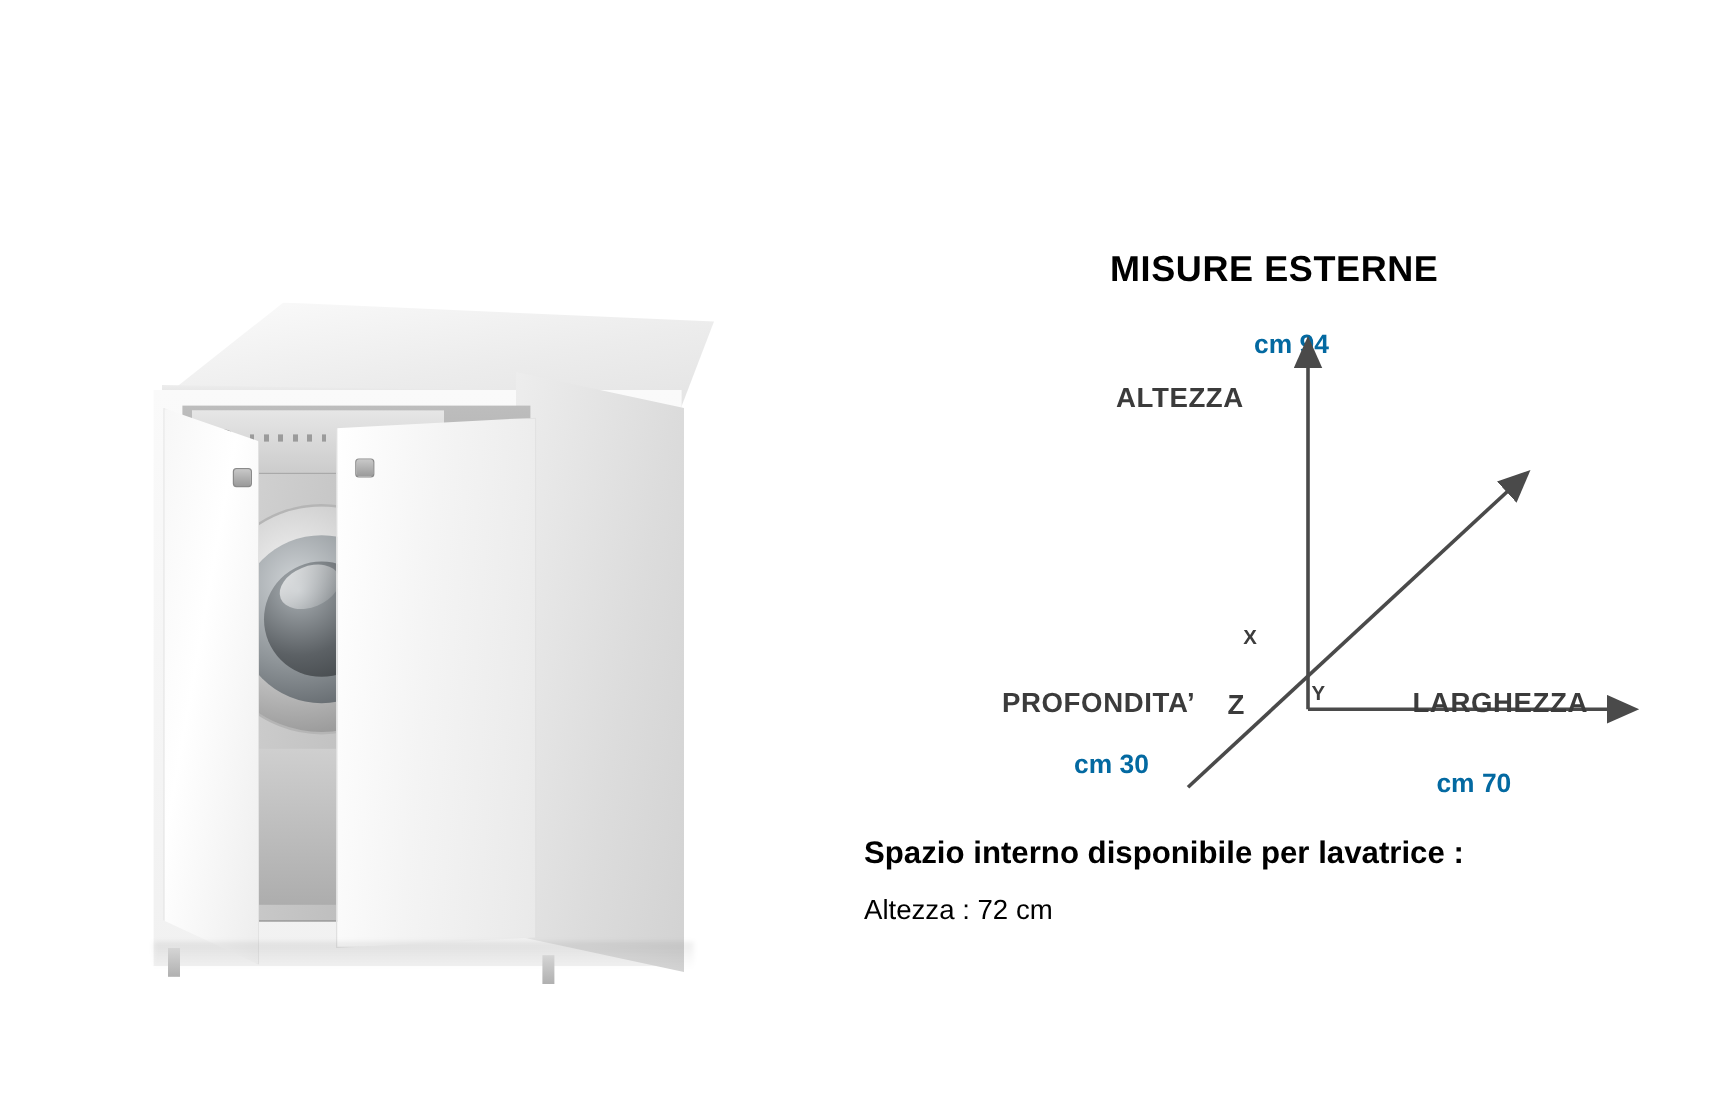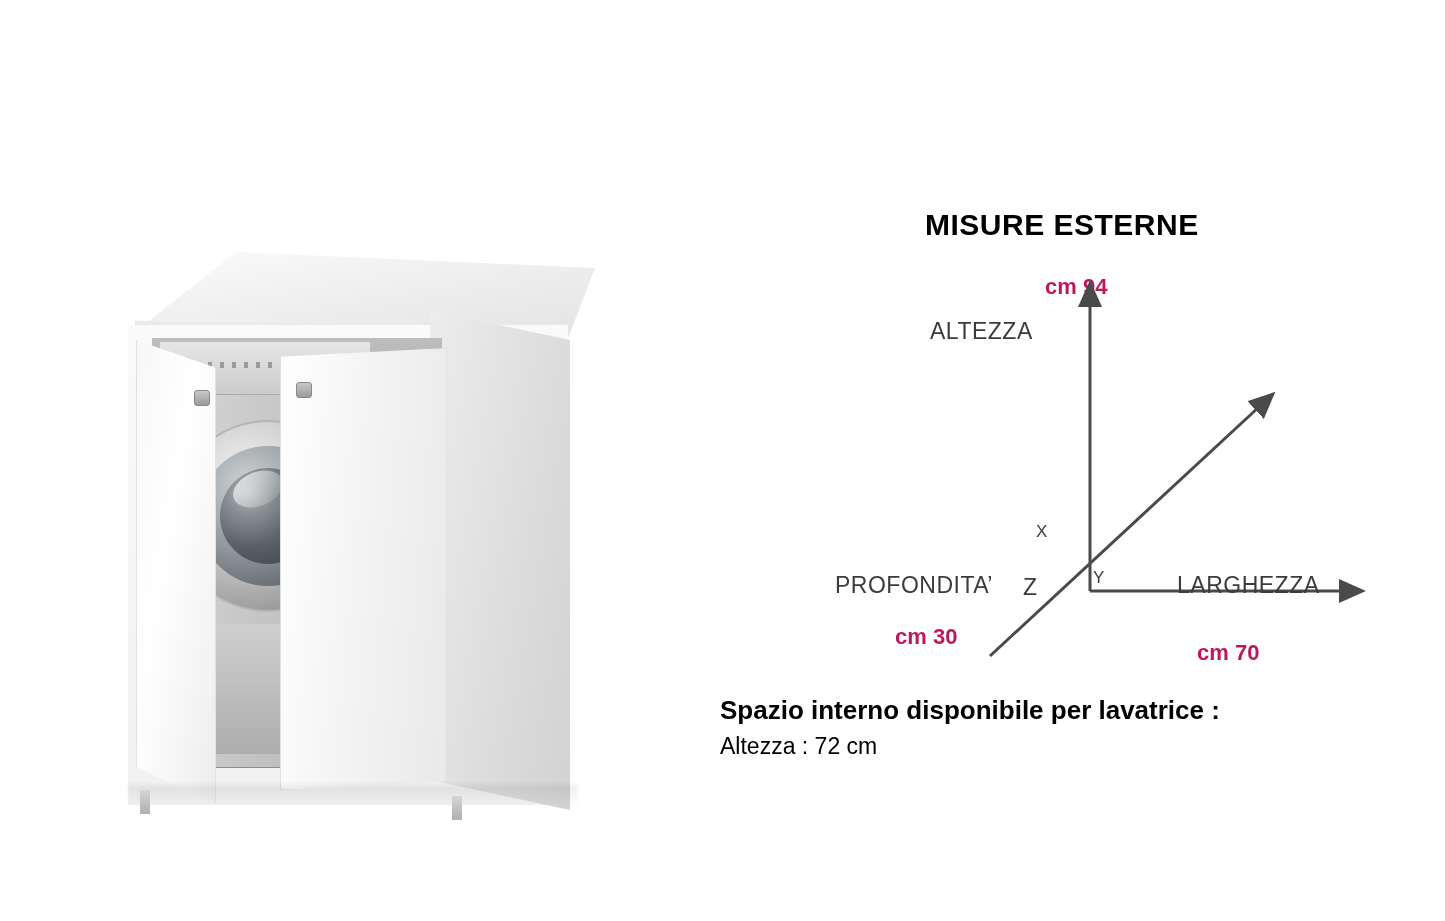--- a/index.html
+++ b/index.html
@@ -227,53 +227,53 @@
   }
   #axis-svg {
     position: absolute;
     left: 0;
     top: 60px;
     width: 700px;
     height: 420px;
   }
   .axis-label {
     position: absolute;
-    font-weight: normal;
+    font-weight: bold;
     color: #3b3b3b;
     white-space: nowrap;
   }
   #label-altezza { left: 230px; top: 122px; font-size: 23px; letter-spacing: 0.5px; }
   #label-profondita { left: 135px; top: 376px; font-size: 23px; letter-spacing: 0.5px; }
   #label-larghezza { left: 477px; top: 376px; font-size: 23px; letter-spacing: 0.5px; text-align: right; }
   #label-x { left: 336px; top: 326px; font-size: 17px; color: #3d3d3d; }
   #label-y { left: 393px; top: 372px; font-size: 17px; color: #3d3d3d; }
   #label-z { left: 323px; top: 378px; font-size: 23px; color: #3b3b3b; }
 
   .cm-label {
     position: absolute;
     font-weight: bold;
     font-size: 22px;
-    color: #be185d;
+    color: #0369a1;
     white-space: nowrap;
   }
   #cm-altezza { left: 345px; top: 78px; }
   #cm-profondita { left: 195px; top: 428px; }
   #cm-larghezza { left: 497px; top: 428px; margin-top: 16px; }
 
   
   #internal-space {
     position: absolute;
     left: 720px;
     top: 695px;
     width: 690px;
   }
   #internal-heading {
     font-size: 26px;
     font-weight: bold;
-    margin: 0 0 2px 0;
+    margin: 0 0 14px 0;
     white-space: nowrap;
   }
   .spec-line {
     font-size: 23px;
     line-height: 1.65;
     white-space: nowrap;
   }
 </style>
 </head>
 <body>

